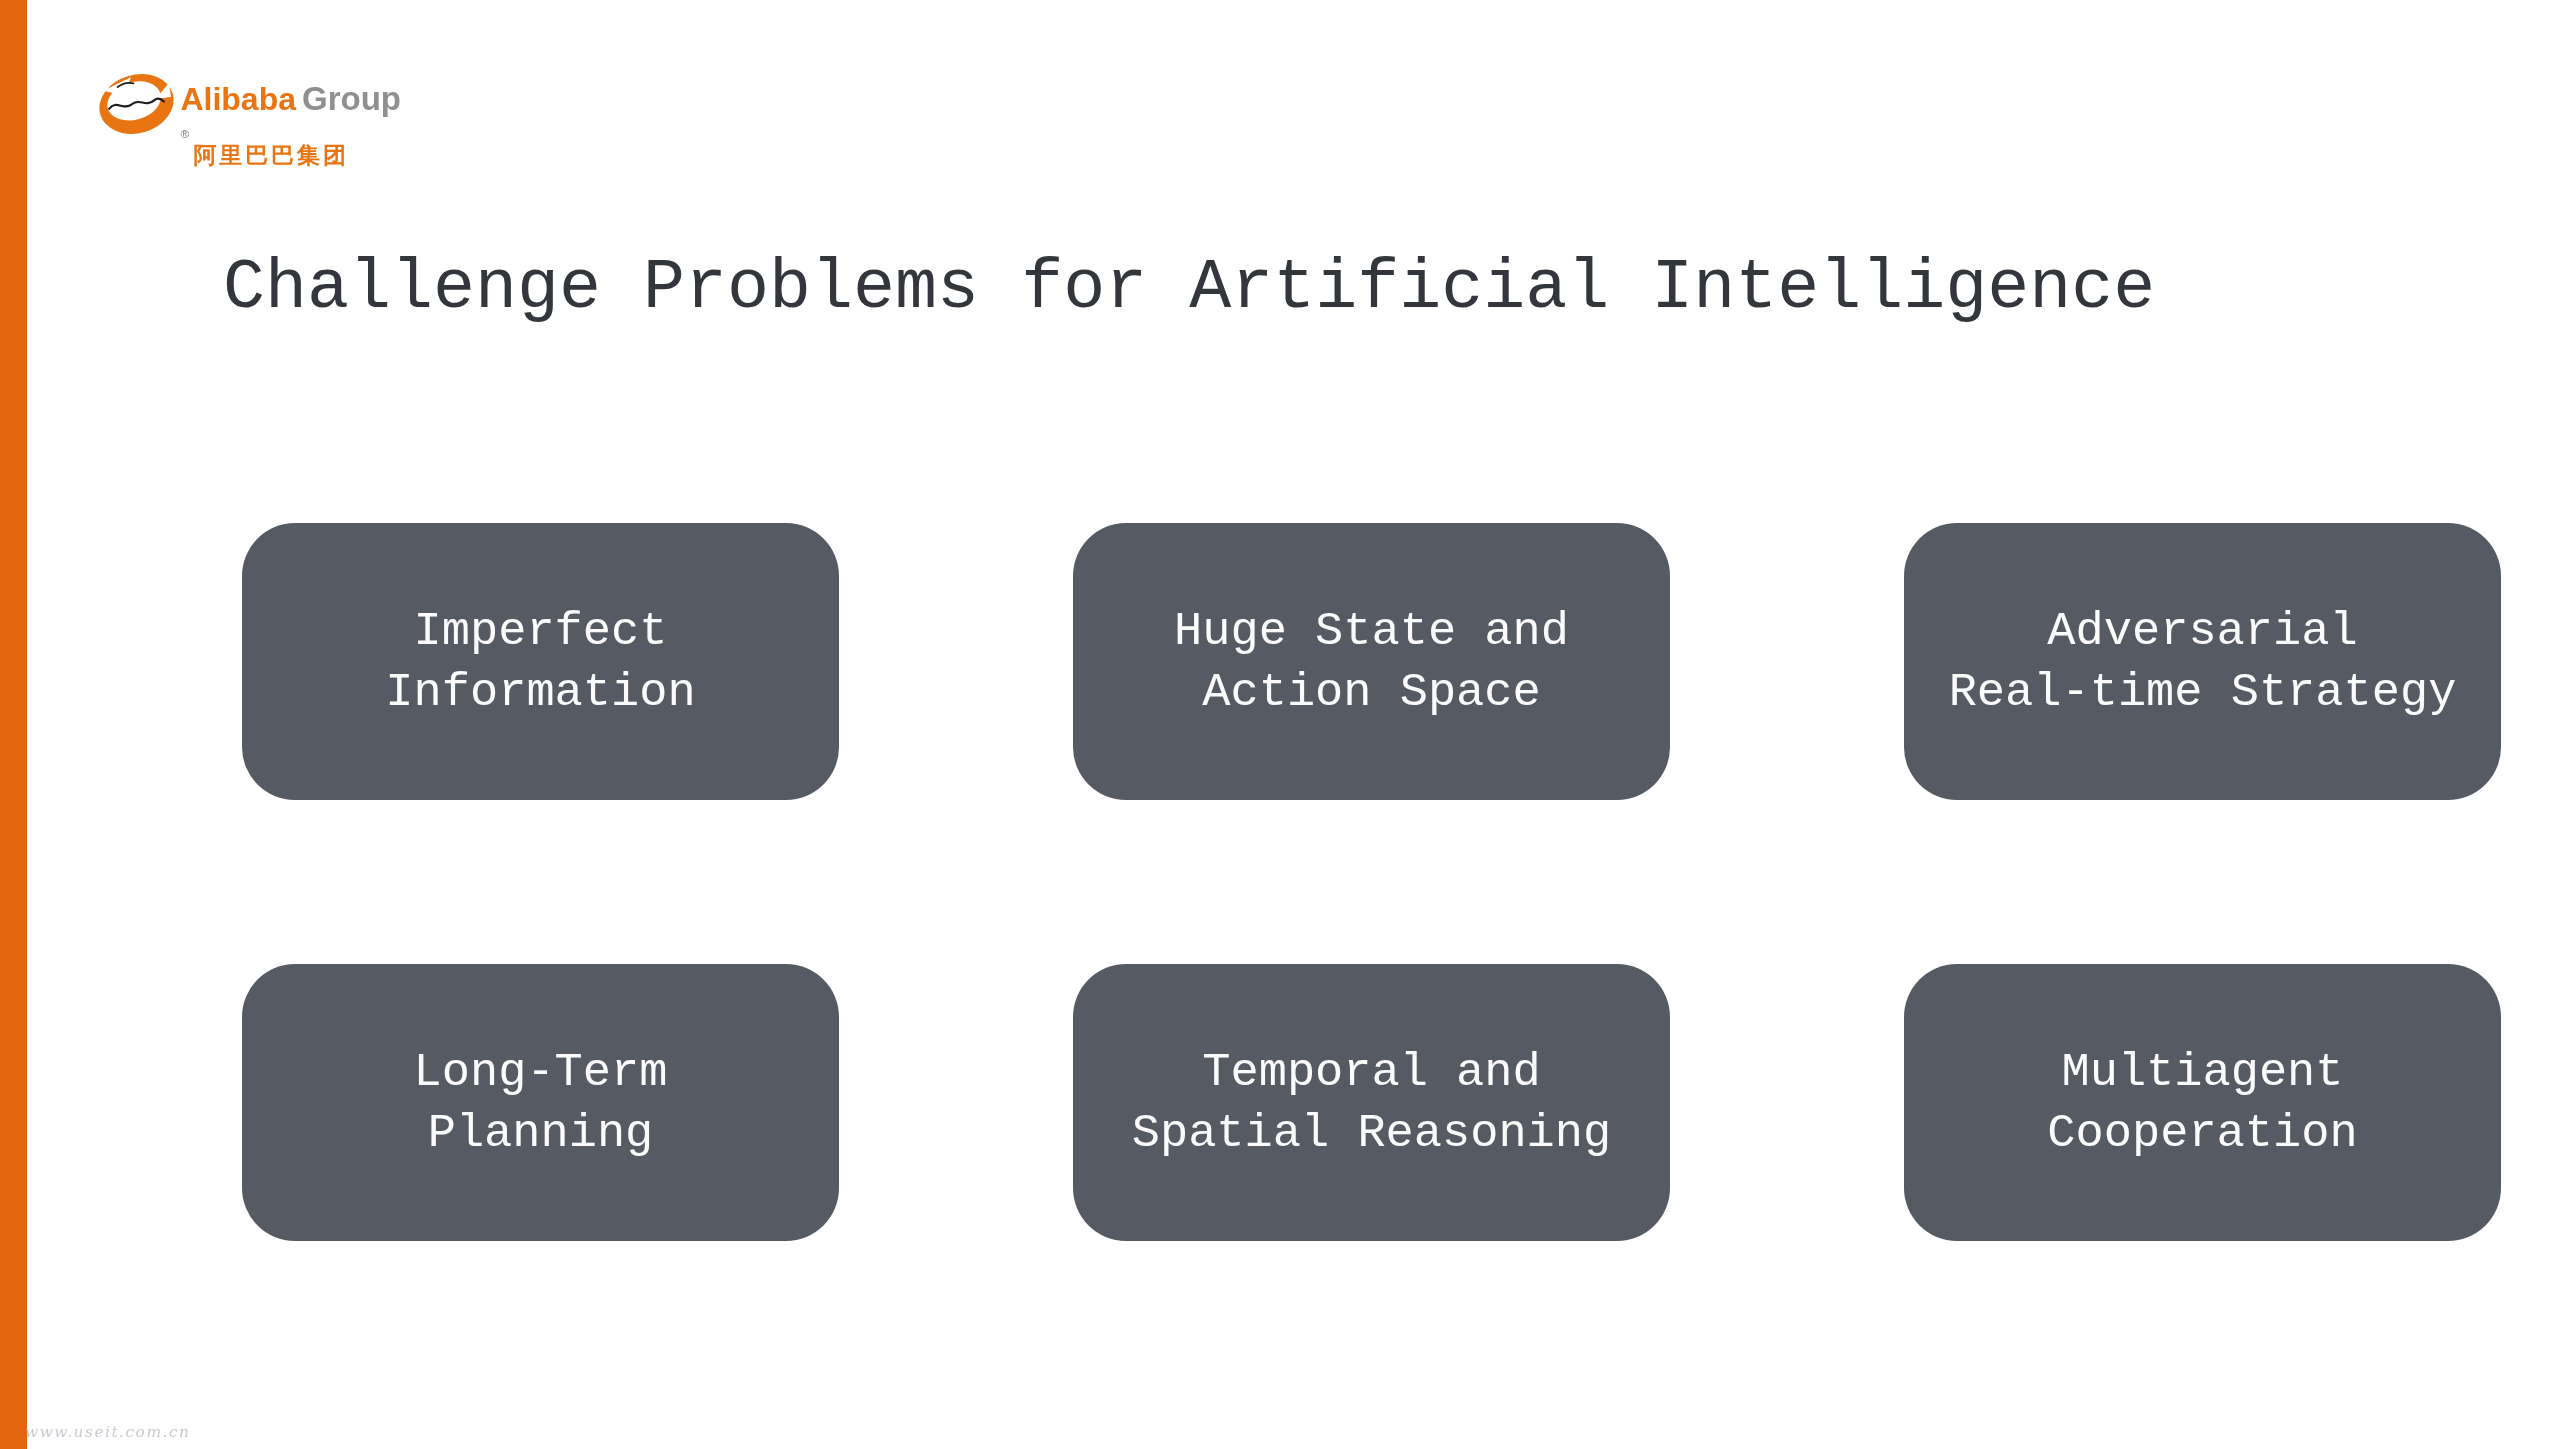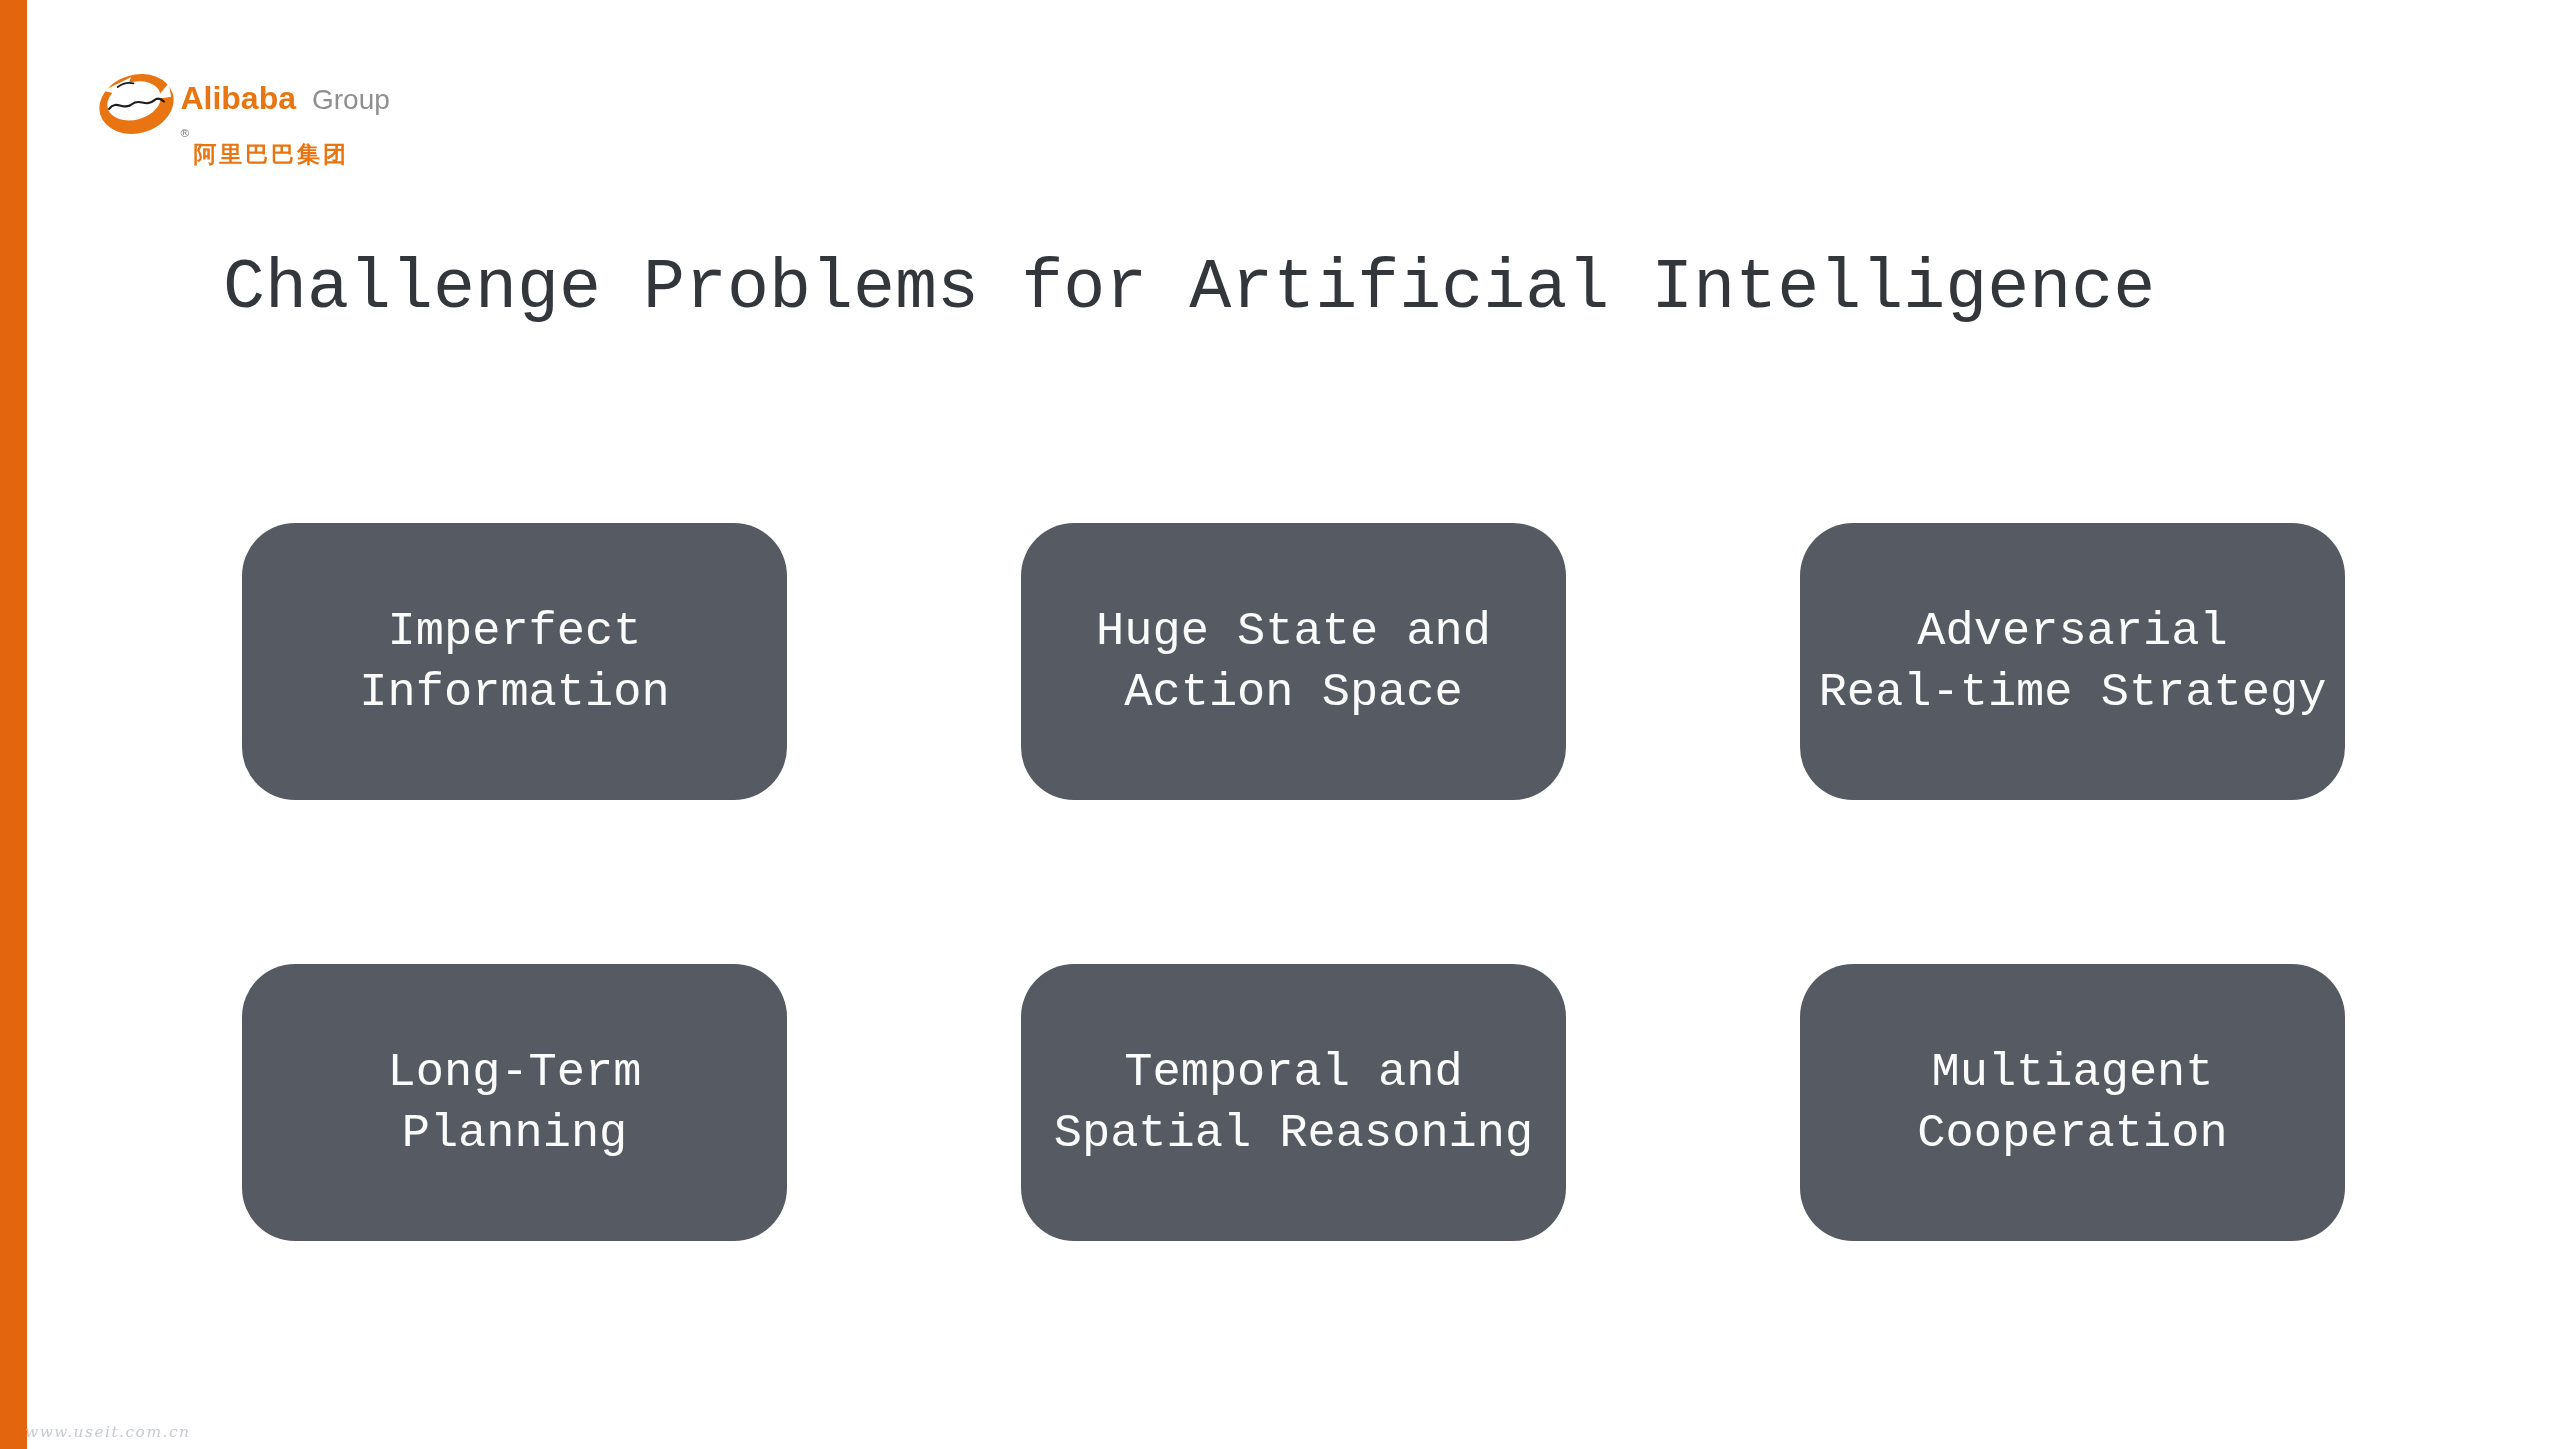--- a/index.html
+++ b/index.html
@@ -35,24 +35,24 @@
   .logo-icon { width: 79px; height: 64px; display: block; }
   .logo-text { margin-left: 4.4px; }
   .logo-row1 { display: flex; align-items: flex-end; line-height: 1; margin-top: 10.2px; }
   .logo-name {
     font-weight: bold;
     font-size: 32px;
     color: #e87511;
     letter-spacing: 0px;
   }
   .logo-suffix {
-    font-size: 28px;
+    font-size: 33px;
     color: #8f8f8f;
-    margin-left: 16px;
-    font-weight: normal;
+    margin-left: 6px;
+    font-weight: bold;
   }
   .logo-row2 { display: flex; align-items: flex-start; margin-top: 5.9px; line-height: 1; }
   .logo-reg {
     font-size: 11.7px;
     color: #777777;
     margin-right: 4.4px;
     margin-top: 7.3px;
   }
   .logo-chinese {
     font-size: 23px;
@@ -79,21 +79,21 @@
   .card-row {
     position: absolute;
     left: 0;
     display: flex;
     padding-left: 242px;
     gap: 234px;
   }
   .card-row.row-1 { top: 523px; }
   .card-row.row-2 { top: 964px; }
   .card {
-    width: 545px;
+    width: 597px;
     height: 277px;
     background: #565b63;
     border-radius: 53px;
     display: flex;
     flex-direction: column;
     align-items: center;
     justify-content: center;
     box-sizing: border-box;
   }
   .card-line {

